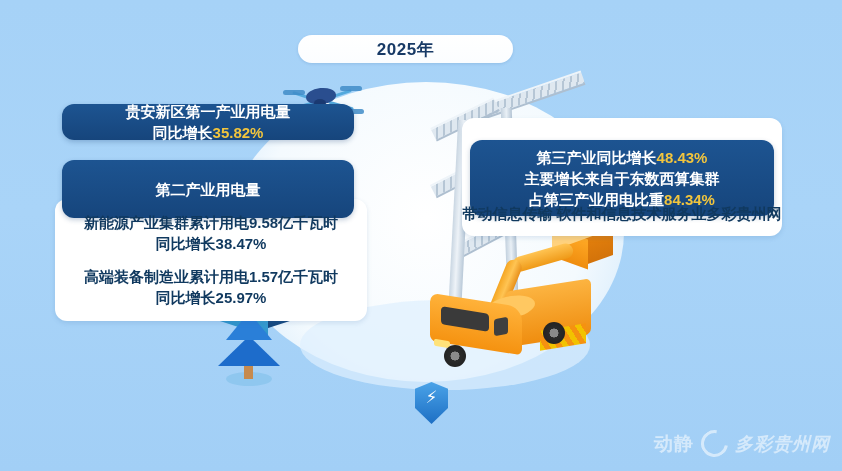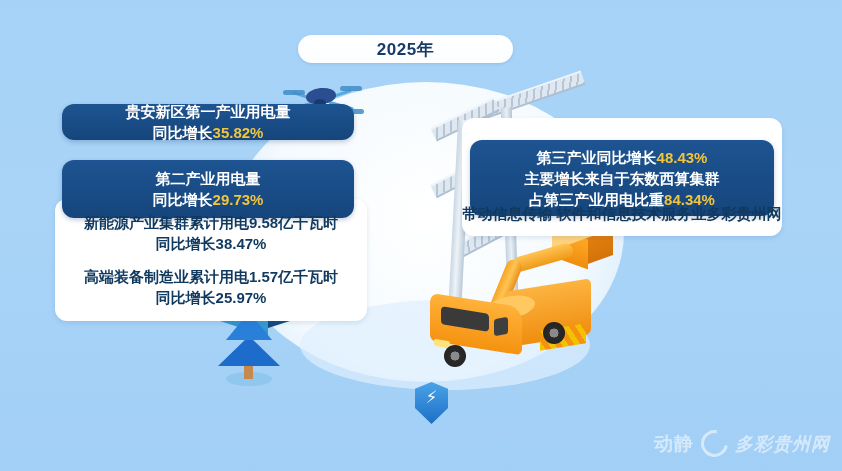--- a/index.html
+++ b/index.html
@@ -450,23 +450,20 @@
 
   <div class="card-blue" id="card-primary">
     <div class="line">贵安新区第一产业用电量</div>
     <div class="line">
       <span>同比增长</span><span class="num">35.82%</span>
     </div>
   </div>
 
   <div class="card-blue" id="card-secondary">
     <div class="line">第二产业用电量</div>
-    <div class="line">
-      <span>同比增长</span><span class="num">29.73%</span>
-    </div>
   </div>
 
   <div id="left-white-text">
     <div class="wblock">
       <div class="line dark">新能源产业集群累计用电9.58亿千瓦时</div>
       <div class="line dark">同比增长38.47%</div>
     </div>
     <div class="wblock">
       <div class="line dark">高端装备制造业累计用电1.57亿千瓦时</div>
       <div class="line dark">同比增长25.97%</div>

